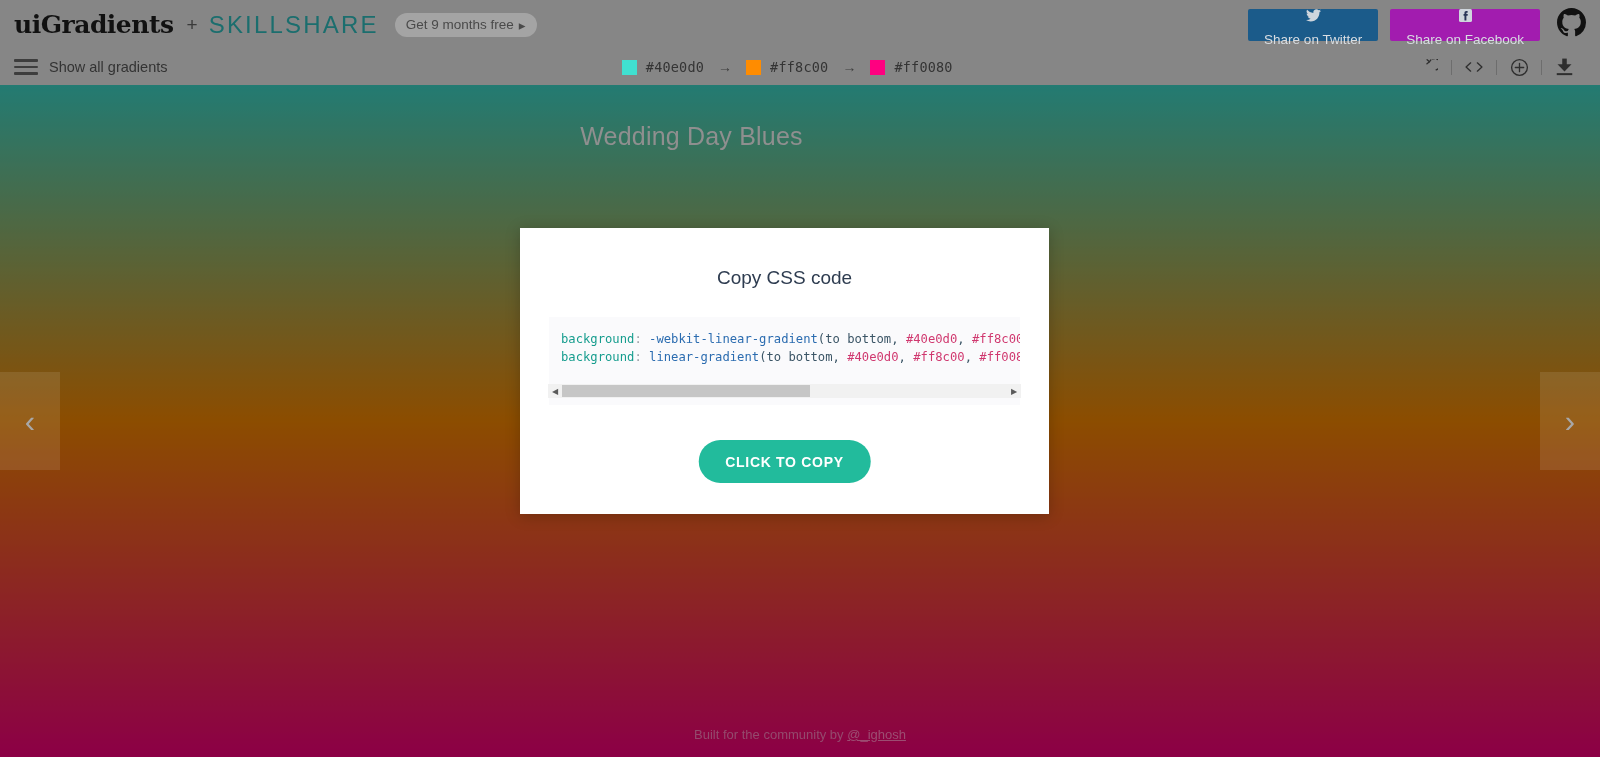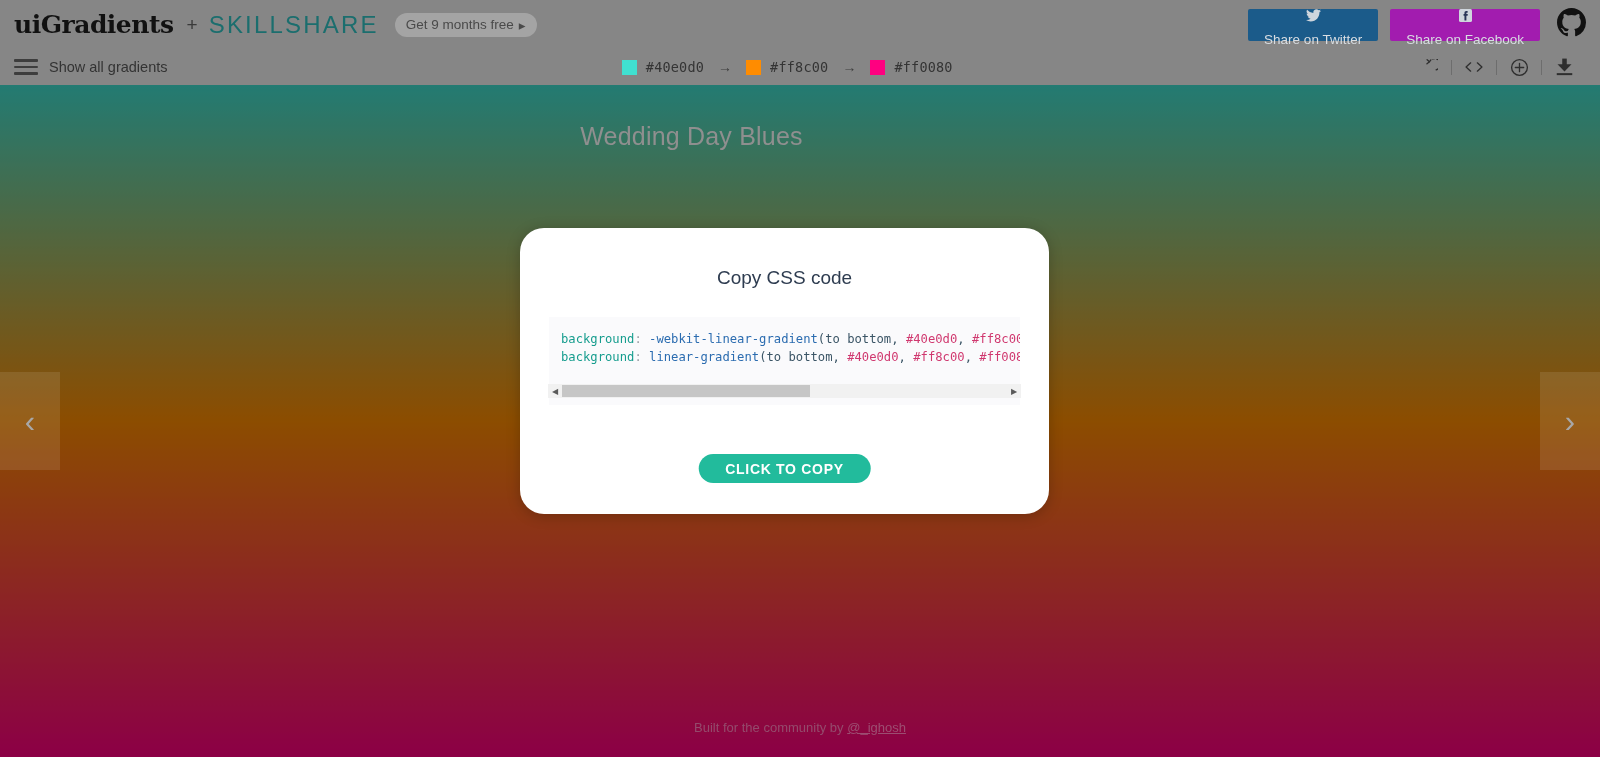--- a/index.html
+++ b/index.html
@@ -100,21 +100,20 @@
   }
   #prev-arrow { left:0; }
   #next-arrow { right:0; }
   .chev { color:#a8a8a8; font-size:31px; font-weight:300; line-height:1; }
 
   
   #modal {
     position:absolute; left:520px; top:228px; width:529px; height:286px;
     background:#ffffff; z-index:30;
     box-shadow:0 2px 14px rgba(0,0,0,0.22);
-    border-radius:24px;
   }
   #modal-title {
     text-align:center; font-size:19px; color:#2e3c50; font-weight:400;
     padding-top:39px;
   }
   #code-block {
     position:relative; margin:28px 29px 0 29px; height:88px;
     background:#fafafc; overflow:hidden;
     font-family:"DejaVu Sans Mono", monospace; font-size:12.2px;
     line-height:18.4px; padding:13px 0 0 12px; white-space:nowrap;
@@ -135,27 +134,27 @@
     font-size:8px; color:#5a5a5a; cursor:pointer; background:#f1f1f1;
   }
   #sb-track { flex:1; height:14px; position:relative; background:#f1f1f1; }
   #sb-thumb {
     position:absolute; left:0; top:1px; width:248px; height:12px;
     background:#c6c6c6; cursor:pointer;
   }
   #copy-btn {
     position:absolute; left:50%; transform:translateX(-50%); bottom:31px;
     background:#22bb9c; color:#ffffff; border:none; border-radius:24px;
-    padding:0 27px; height:29px; font-size:14px; font-weight:bold;
+    padding:0 27px; height:43px; font-size:14px; font-weight:bold;
     letter-spacing:0.7px; cursor:pointer; font-family:"Liberation Sans", sans-serif;
   }
 
   
   #footer {
-    position:absolute; left:0; bottom:22px; width:1600px; text-align:center;
+    position:absolute; left:0; bottom:15px; width:1600px; text-align:center;
     font-size:13px; color:#9b8290; z-index:10; opacity:0.55;
   }
   #footer-author { color:#a89; text-decoration:underline; cursor:pointer; }
 </style>
 </head>
 <body>
 
 <div id="gradient-canvas" style="background: linear-gradient(rgb(64, 224, 208), rgb(255, 140, 0), rgb(255, 0, 128));"></div>
 <div id="gradient-dim"></div>
 

